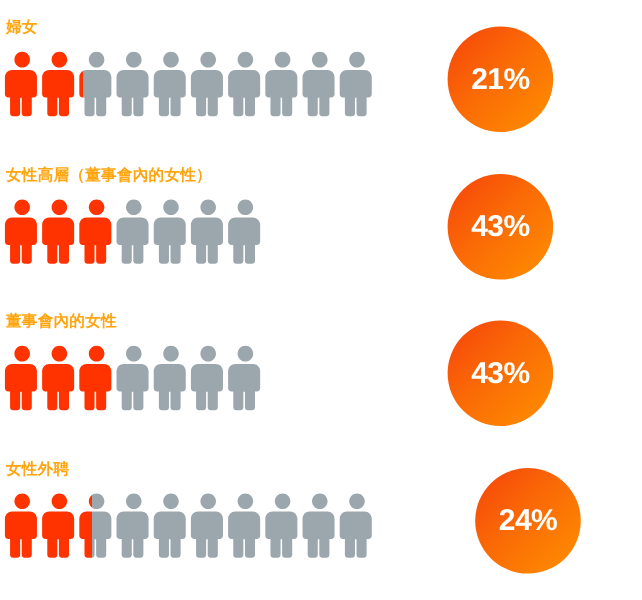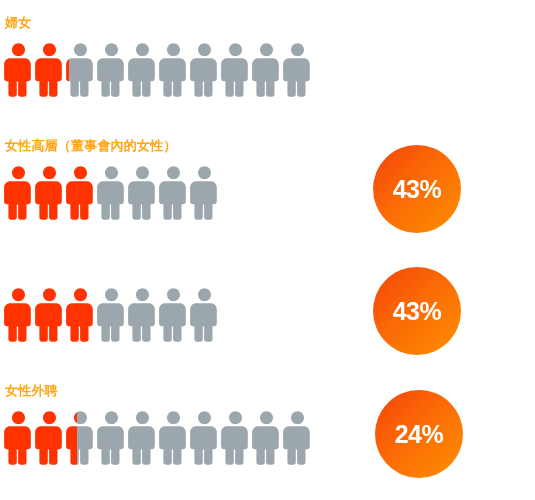--- a/index.html
+++ b/index.html
@@ -76,21 +76,21 @@
     height: 88px;
     border-radius: 50%;
     background: linear-gradient(135deg, #f6430a 0%, #fa6a06 45%, #ff9000 100%);
     display: flex;
     align-items: center;
     justify-content: center;
   }
   .stat-row.row-0 .circle-badge { left: 373px; }
   .stat-row.row-1 .circle-badge { left: 373px; }
   .stat-row.row-2 .circle-badge { left: 373px; }
-  .stat-row.row-3 .circle-badge { left: 375px; text-align: center; }
+  .stat-row.row-3 .circle-badge { left: 396px; text-align: center; }
 
   .circle-value {
     color: #ffffff;
     font-size: 25px;
     font-weight: bold;
     letter-spacing: -0.5px;
     line-height: 1;
     font-family: "Liberation Sans", "DejaVu Sans", sans-serif;
   }
 </style>
@@ -153,20 +153,23 @@
           <svg viewBox="0 0 31 58" xmlns="http://www.w3.org/2000/svg">
             <path d="M15.5 2.2 c3.6 0 6.5 2.9 6.5 6.5 c0 3.6 -2.9 6.5 -6.5 6.5 c-3.6 0 -6.5 -2.9 -6.5 -6.5 c0 -3.6 2.9 -6.5 6.5 -6.5 Z M9.2 17.3 h12.6 c3.3 0 6 2.7 6 6 v14.2 c0 1.5 -1.2 2.7 -2.7 2.7 h-1.6 v13.1 c0 1.4 -1.1 2.5 -2.5 2.5 h-3.4 c-1.4 0 -2.5 -1.1 -2.5 -2.5 v-12.9 h-1.3 v12.9 c0 1.4 -1.1 2.5 -2.5 2.5 h-3.4 c-1.4 0 -2.5 -1.1 -2.5 -2.5 v-13.1 h-1.6 c-1.5 0 -2.7 -1.2 -2.7 -2.7 v-14.2 c0 -3.3 2.7 -6 6 -6 Z" fill="#9ba7ac"></path>
           </svg>
         </div>
         <div class="person-icon">
           <svg viewBox="0 0 31 58" xmlns="http://www.w3.org/2000/svg">
             <path d="M15.5 2.2 c3.6 0 6.5 2.9 6.5 6.5 c0 3.6 -2.9 6.5 -6.5 6.5 c-3.6 0 -6.5 -2.9 -6.5 -6.5 c0 -3.6 2.9 -6.5 6.5 -6.5 Z M9.2 17.3 h12.6 c3.3 0 6 2.7 6 6 v14.2 c0 1.5 -1.2 2.7 -2.7 2.7 h-1.6 v13.1 c0 1.4 -1.1 2.5 -2.5 2.5 h-3.4 c-1.4 0 -2.5 -1.1 -2.5 -2.5 v-12.9 h-1.3 v12.9 c0 1.4 -1.1 2.5 -2.5 2.5 h-3.4 c-1.4 0 -2.5 -1.1 -2.5 -2.5 v-13.1 h-1.6 c-1.5 0 -2.7 -1.2 -2.7 -2.7 v-14.2 c0 -3.3 2.7 -6 6 -6 Z" fill="#9ba7ac"></path>
           </svg>
         </div>
       </div>
+      <div class="circle-badge">
+        <span class="circle-value">21%</span>
+      </div>
     </div>
     <div class="stat-row row-1">
       <div class="row-label">女性高層（董事會內的女性）</div>
       <div class="pictogram-strip">
         <div class="person-icon">
           <svg viewBox="0 0 31 58" xmlns="http://www.w3.org/2000/svg">
             <path d="M15.5 2.2 c3.6 0 6.5 2.9 6.5 6.5 c0 3.6 -2.9 6.5 -6.5 6.5 c-3.6 0 -6.5 -2.9 -6.5 -6.5 c0 -3.6 2.9 -6.5 6.5 -6.5 Z M9.2 17.3 h12.6 c3.3 0 6 2.7 6 6 v14.2 c0 1.5 -1.2 2.7 -2.7 2.7 h-1.6 v13.1 c0 1.4 -1.1 2.5 -2.5 2.5 h-3.4 c-1.4 0 -2.5 -1.1 -2.5 -2.5 v-12.9 h-1.3 v12.9 c0 1.4 -1.1 2.5 -2.5 2.5 h-3.4 c-1.4 0 -2.5 -1.1 -2.5 -2.5 v-13.1 h-1.6 c-1.5 0 -2.7 -1.2 -2.7 -2.7 v-14.2 c0 -3.3 2.7 -6 6 -6 Z" fill="#ff3300"></path>
           </svg>
         </div>
         <div class="person-icon">
@@ -198,20 +201,21 @@
           <svg viewBox="0 0 31 58" xmlns="http://www.w3.org/2000/svg">
             <path d="M15.5 2.2 c3.6 0 6.5 2.9 6.5 6.5 c0 3.6 -2.9 6.5 -6.5 6.5 c-3.6 0 -6.5 -2.9 -6.5 -6.5 c0 -3.6 2.9 -6.5 6.5 -6.5 Z M9.2 17.3 h12.6 c3.3 0 6 2.7 6 6 v14.2 c0 1.5 -1.2 2.7 -2.7 2.7 h-1.6 v13.1 c0 1.4 -1.1 2.5 -2.5 2.5 h-3.4 c-1.4 0 -2.5 -1.1 -2.5 -2.5 v-12.9 h-1.3 v12.9 c0 1.4 -1.1 2.5 -2.5 2.5 h-3.4 c-1.4 0 -2.5 -1.1 -2.5 -2.5 v-13.1 h-1.6 c-1.5 0 -2.7 -1.2 -2.7 -2.7 v-14.2 c0 -3.3 2.7 -6 6 -6 Z" fill="#9ba7ac"></path>
           </svg>
         </div>
       </div>
       <div class="circle-badge">
         <span class="circle-value">43%</span>
       </div>
     </div>
     <div class="stat-row row-2">
+      <div class="row-label">董事會內的女性</div>
       <div class="pictogram-strip">
         <div class="person-icon">
           <svg viewBox="0 0 31 58" xmlns="http://www.w3.org/2000/svg">
             <path d="M15.5 2.2 c3.6 0 6.5 2.9 6.5 6.5 c0 3.6 -2.9 6.5 -6.5 6.5 c-3.6 0 -6.5 -2.9 -6.5 -6.5 c0 -3.6 2.9 -6.5 6.5 -6.5 Z M9.2 17.3 h12.6 c3.3 0 6 2.7 6 6 v14.2 c0 1.5 -1.2 2.7 -2.7 2.7 h-1.6 v13.1 c0 1.4 -1.1 2.5 -2.5 2.5 h-3.4 c-1.4 0 -2.5 -1.1 -2.5 -2.5 v-12.9 h-1.3 v12.9 c0 1.4 -1.1 2.5 -2.5 2.5 h-3.4 c-1.4 0 -2.5 -1.1 -2.5 -2.5 v-13.1 h-1.6 c-1.5 0 -2.7 -1.2 -2.7 -2.7 v-14.2 c0 -3.3 2.7 -6 6 -6 Z" fill="#ff3300"></path>
           </svg>
         </div>
         <div class="person-icon">
           <svg viewBox="0 0 31 58" xmlns="http://www.w3.org/2000/svg">
             <path d="M15.5 2.2 c3.6 0 6.5 2.9 6.5 6.5 c0 3.6 -2.9 6.5 -6.5 6.5 c-3.6 0 -6.5 -2.9 -6.5 -6.5 c0 -3.6 2.9 -6.5 6.5 -6.5 Z M9.2 17.3 h12.6 c3.3 0 6 2.7 6 6 v14.2 c0 1.5 -1.2 2.7 -2.7 2.7 h-1.6 v13.1 c0 1.4 -1.1 2.5 -2.5 2.5 h-3.4 c-1.4 0 -2.5 -1.1 -2.5 -2.5 v-12.9 h-1.3 v12.9 c0 1.4 -1.1 2.5 -2.5 2.5 h-3.4 c-1.4 0 -2.5 -1.1 -2.5 -2.5 v-13.1 h-1.6 c-1.5 0 -2.7 -1.2 -2.7 -2.7 v-14.2 c0 -3.3 2.7 -6 6 -6 Z" fill="#ff3300"></path>
           </svg>

